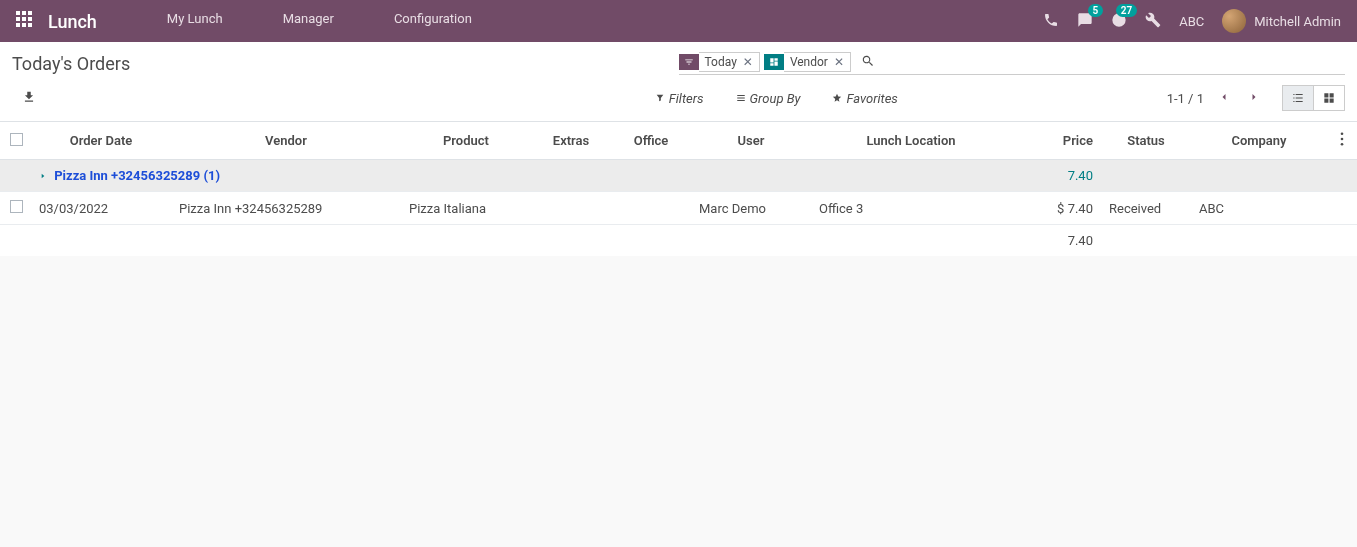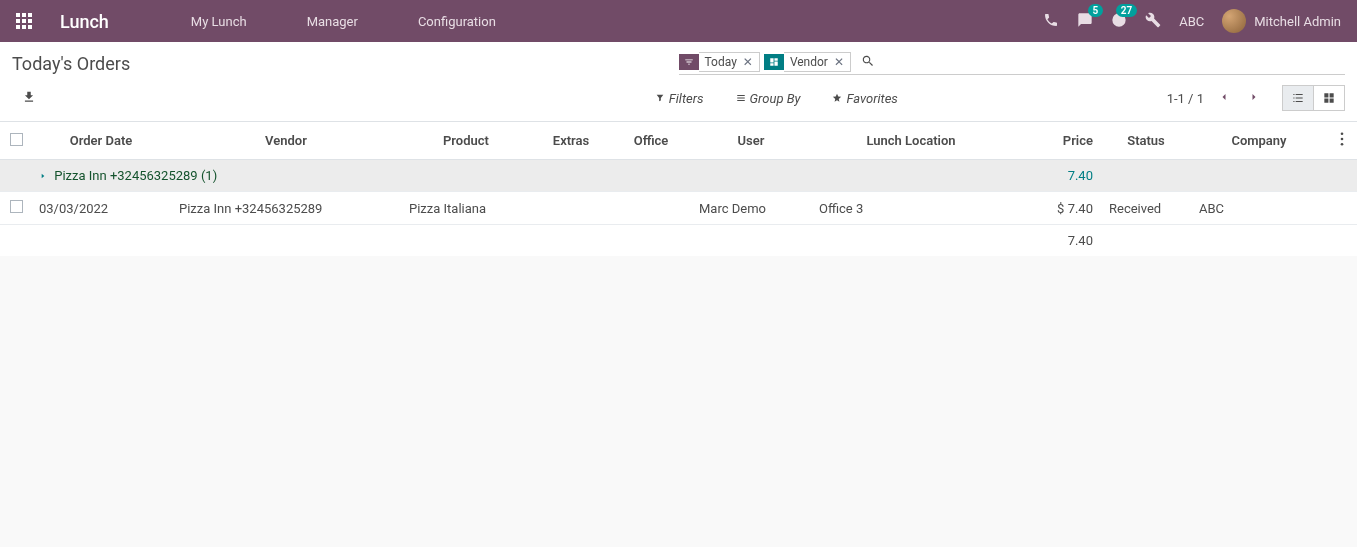--- a/index.html
+++ b/index.html
@@ -1,20 +1,20 @@
 <!DOCTYPE html>
 <html><head>
 <meta charset="utf-8">
 <style>
 * { box-sizing: border-box; margin: 0; padding: 0; }
 body { font-family: -apple-system, BlinkMacSystemFont, "Segoe UI", Roboto, sans-serif; font-size: 13px; color: #374151; background: #f9f9f9; }
 
 
 .navbar { background: #714B67; color: #fff; height: 42px; display: flex; align-items: center; padding: 0 16px; }
-.navbar-left { display: flex; align-items: center; gap: 28px; }
+.navbar-left { display: flex; align-items: flex-start; gap: 16px; }
 .apps-icon { width: 16px; height: 16px; display: grid; grid-template-columns: repeat(3,1fr); gap: 2px; cursor: pointer; }
 .apps-icon span { background: #fff; width: 4px; height: 4px; }
 .app-name { font-size: 18px; font-weight: 500; color: #fff; }
 .nav-menu { display: flex; gap: 24px; margin-left: 18px; }
 .nav-menu a { color: #e8dde4; text-decoration: none; font-size: 13px; cursor: pointer; padding-left: 36px; }
 .navbar-right { margin-left: auto; display: flex; align-items: center; gap: 18px; }
 .nav-icon { position: relative; cursor: pointer; color: #e8dde4; }
 .nav-icon svg { width: 16px; height: 16px; fill: currentColor; }
 .badge { position: absolute; top: -8px; right: -10px; background: #00A09D; color: #fff; font-size: 10px; padding: 1px 5px; border-radius: 8px; font-weight: 600; }
 .company-name { color: #e8dde4; font-size: 13px; cursor: pointer; }
@@ -55,21 +55,21 @@
 
 
 .list-table { width: 100%; border-collapse: collapse; background: #fff; }
 .list-table th { text-align: center; padding: 10px 8px; border-bottom: 1px solid #dee2e6; font-weight: 600; font-size: 13px; color: #4c4c4c; background: #fff; }
 .list-table th.num { text-align: right; }
 .list-table td { padding: 8px 8px; border-bottom: 1px solid #e9ecef; font-size: 13px; color: #4c4c4c; }
 .list-table td.num { text-align: right; }
 .checkbox-cell { width: 30px; padding-left: 10px !important; }
 .checkbox { width: 13px; height: 13px; border: 1px solid #adb5bd; cursor: pointer; display: inline-block; }
 .group-row { background: #ececec; cursor: pointer; }
-.group-row td { color: #14532d; font-weight: 400; }
+.group-row td { color: #1d4ed8; font-weight: 700; }
 .group-row td.num { color: #017E84; font-weight: 400; }
 .group-caret { display: inline-block; margin-right: 4px; }
 .group-caret svg { width: 8px; height: 8px; fill: #017E84; }
 .footer-row td { border-bottom: none; font-weight: 400; }
 .kebab-cell { width: 30px; text-align: center; }
 .kebab { cursor: pointer; color: #4c4c4c; }
 .kebab svg { width: 4px; height: 14px; fill: currentColor; }
 </style>
 </head>
 <body>

